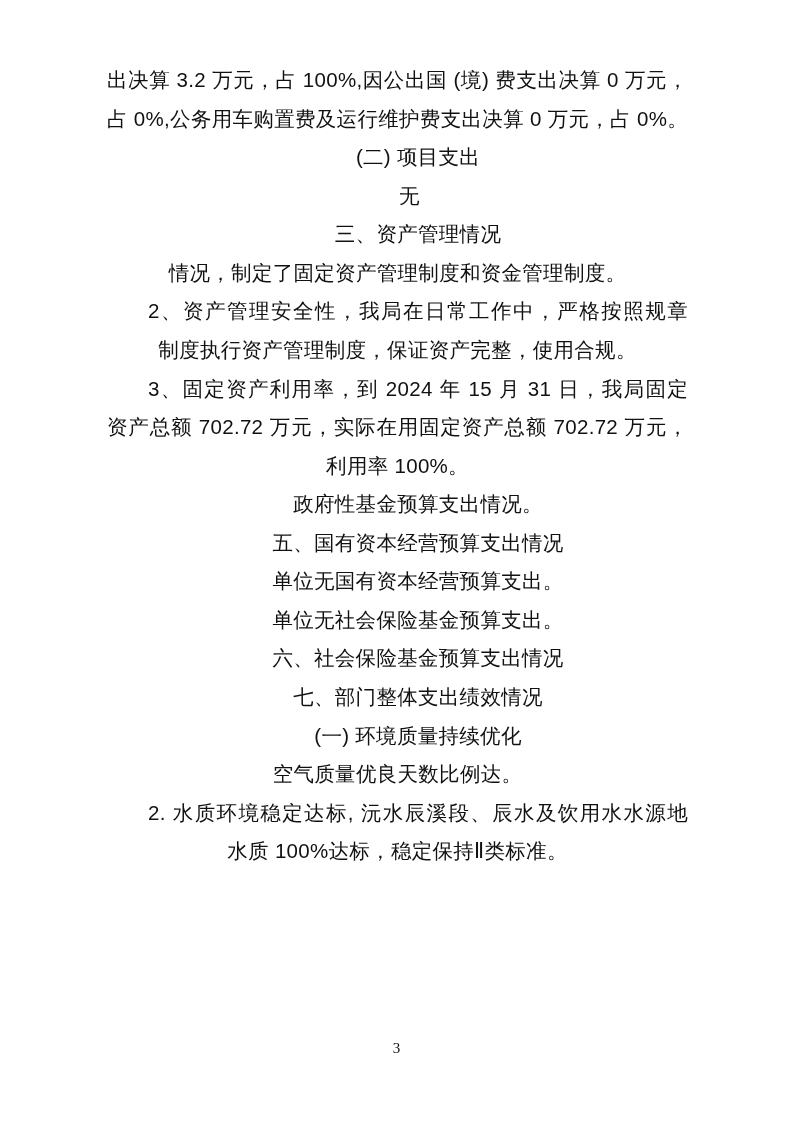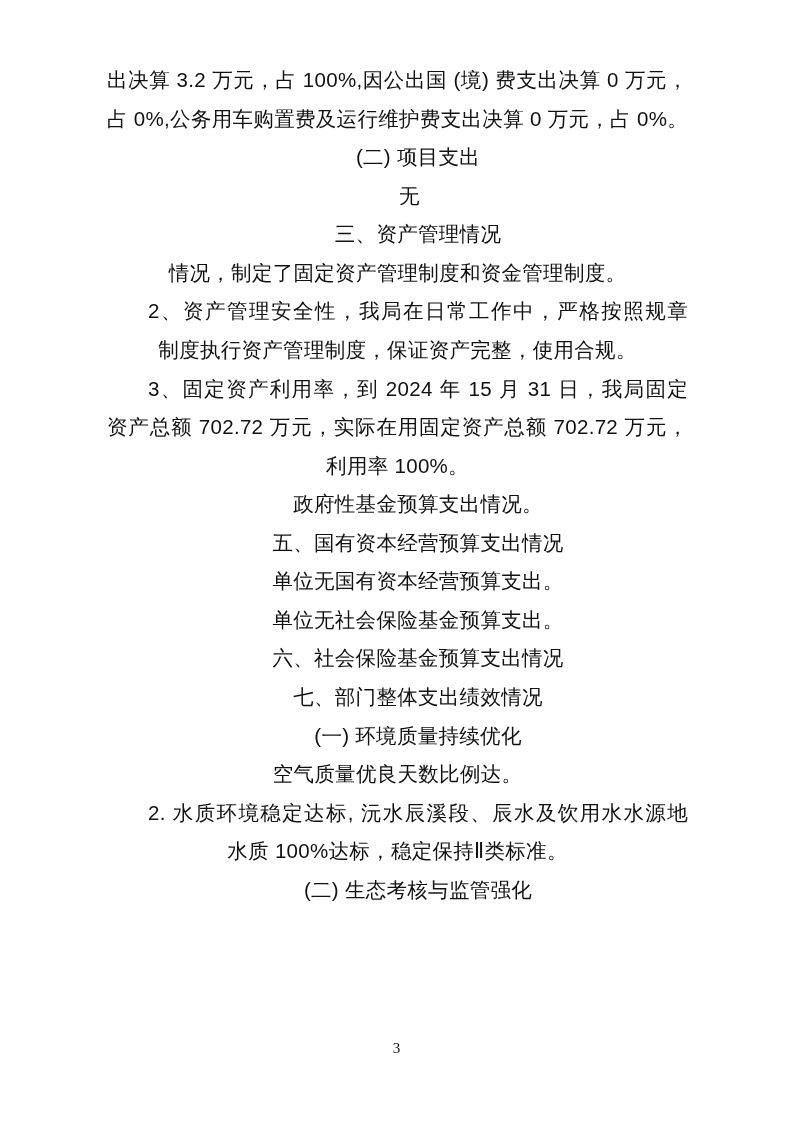--- a/index.html
+++ b/index.html
@@ -70,17 +70,16 @@
     <div class="line ind2">政府性基金预算支出情况。</div>
     <div class="line ind2">五、国有资本经营预算支出情况</div>
     <div class="line ind2">单位无国有资本经营预算支出。</div>
     <div class="line ind2">单位无社会保险基金预算支出。</div>
     <div class="line ind2">六、社会保险基金预算支出情况</div>
     <div class="line ind2">七、部门整体支出绩效情况</div>
     <div class="line ind2">(一) 环境质量持续优化</div>
     <div class="line">空气质量优良天数比例达。</div>
     <div class="line ind2 fill">2. 水质环境稳定达标, 沅水辰溪段、辰水及饮用水水源地</div>
     <div class="line">水质 100%达标，稳定保持Ⅱ类标准。</div>
-    <div class="line ind2">(二) 生态考核与监管强化</div>
   </div>
 
   <div class="page-number">3</div>
 </div>
 
 </body></html>

